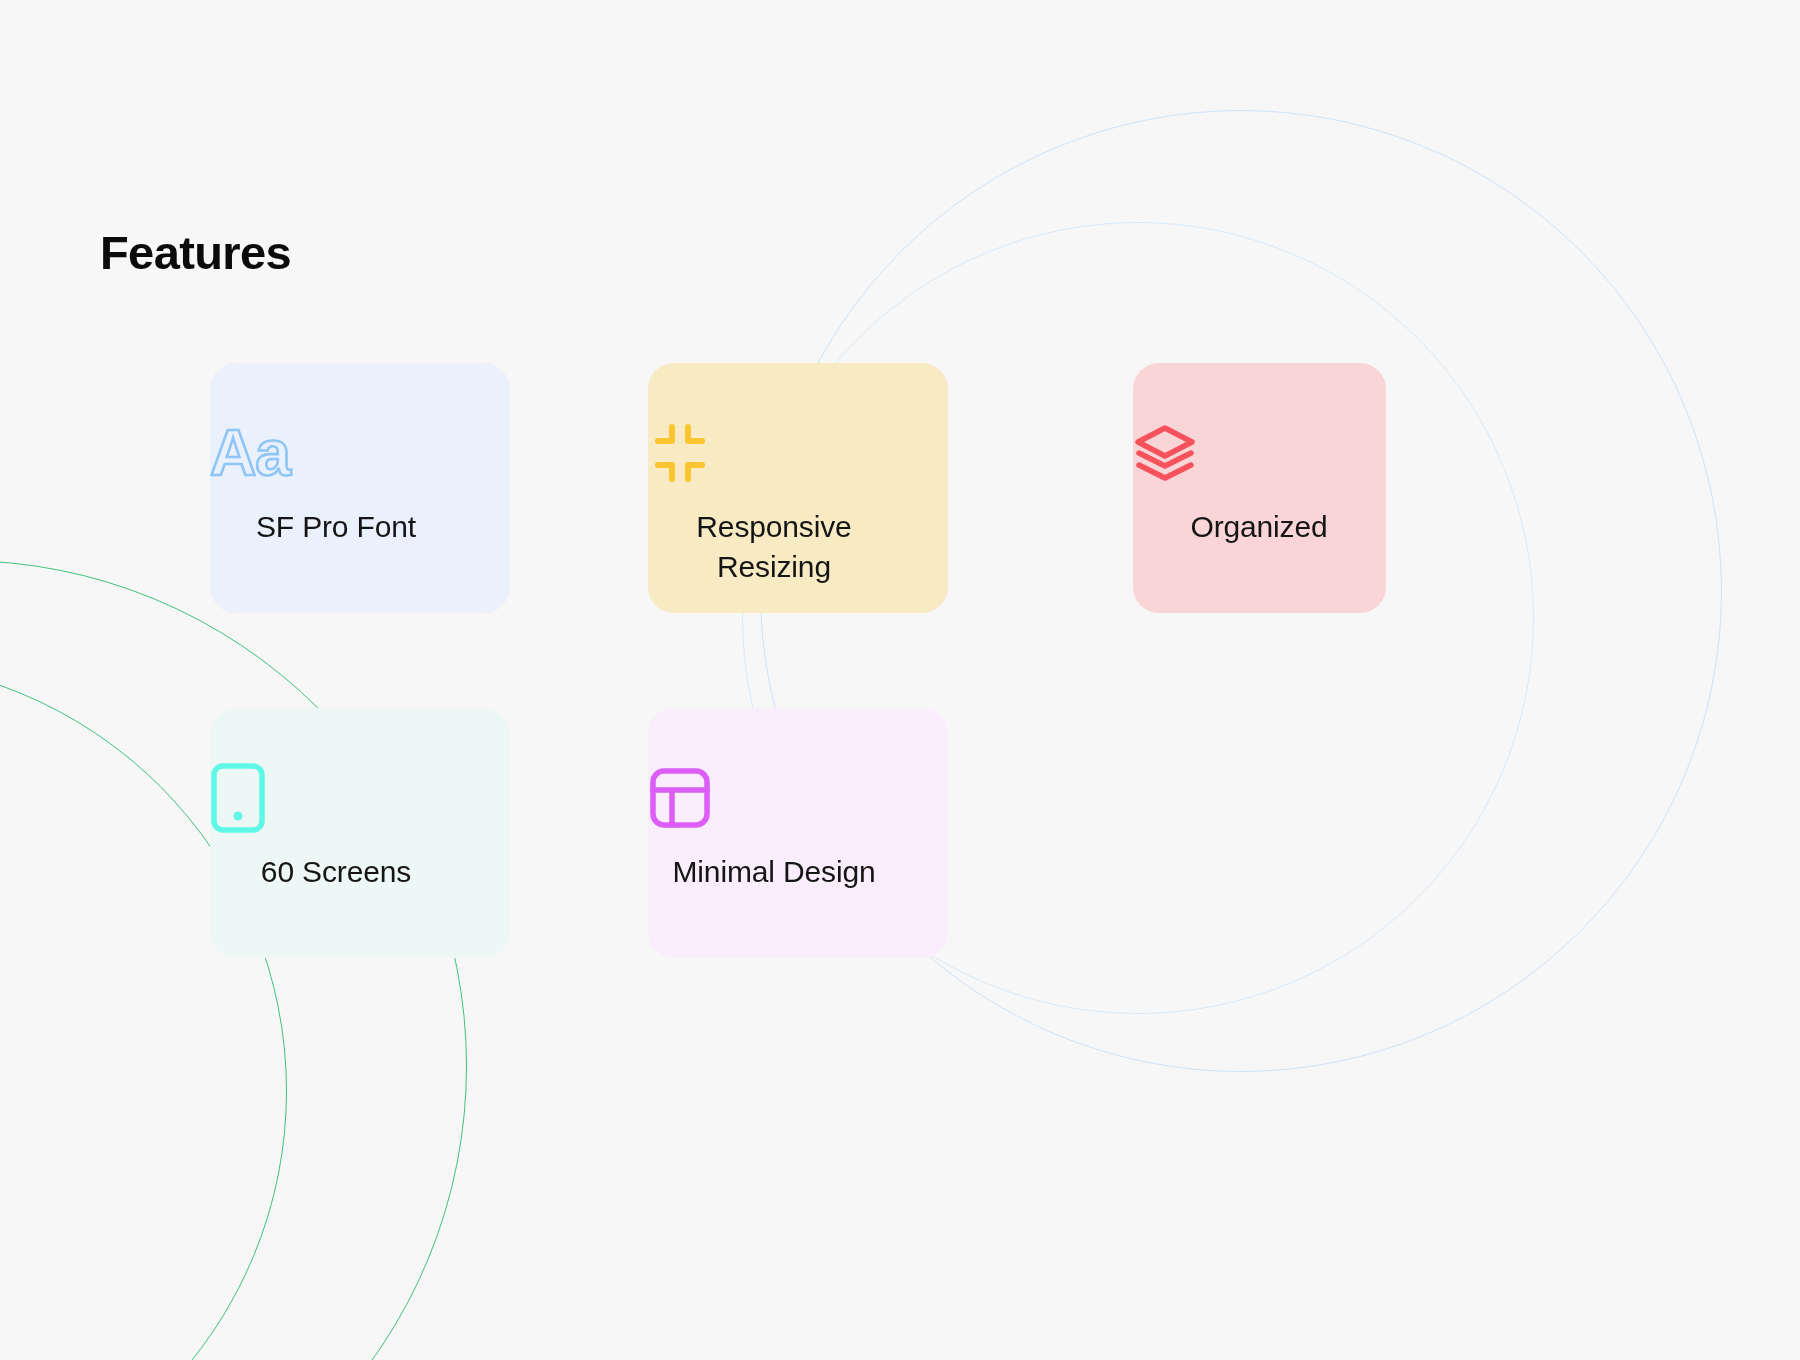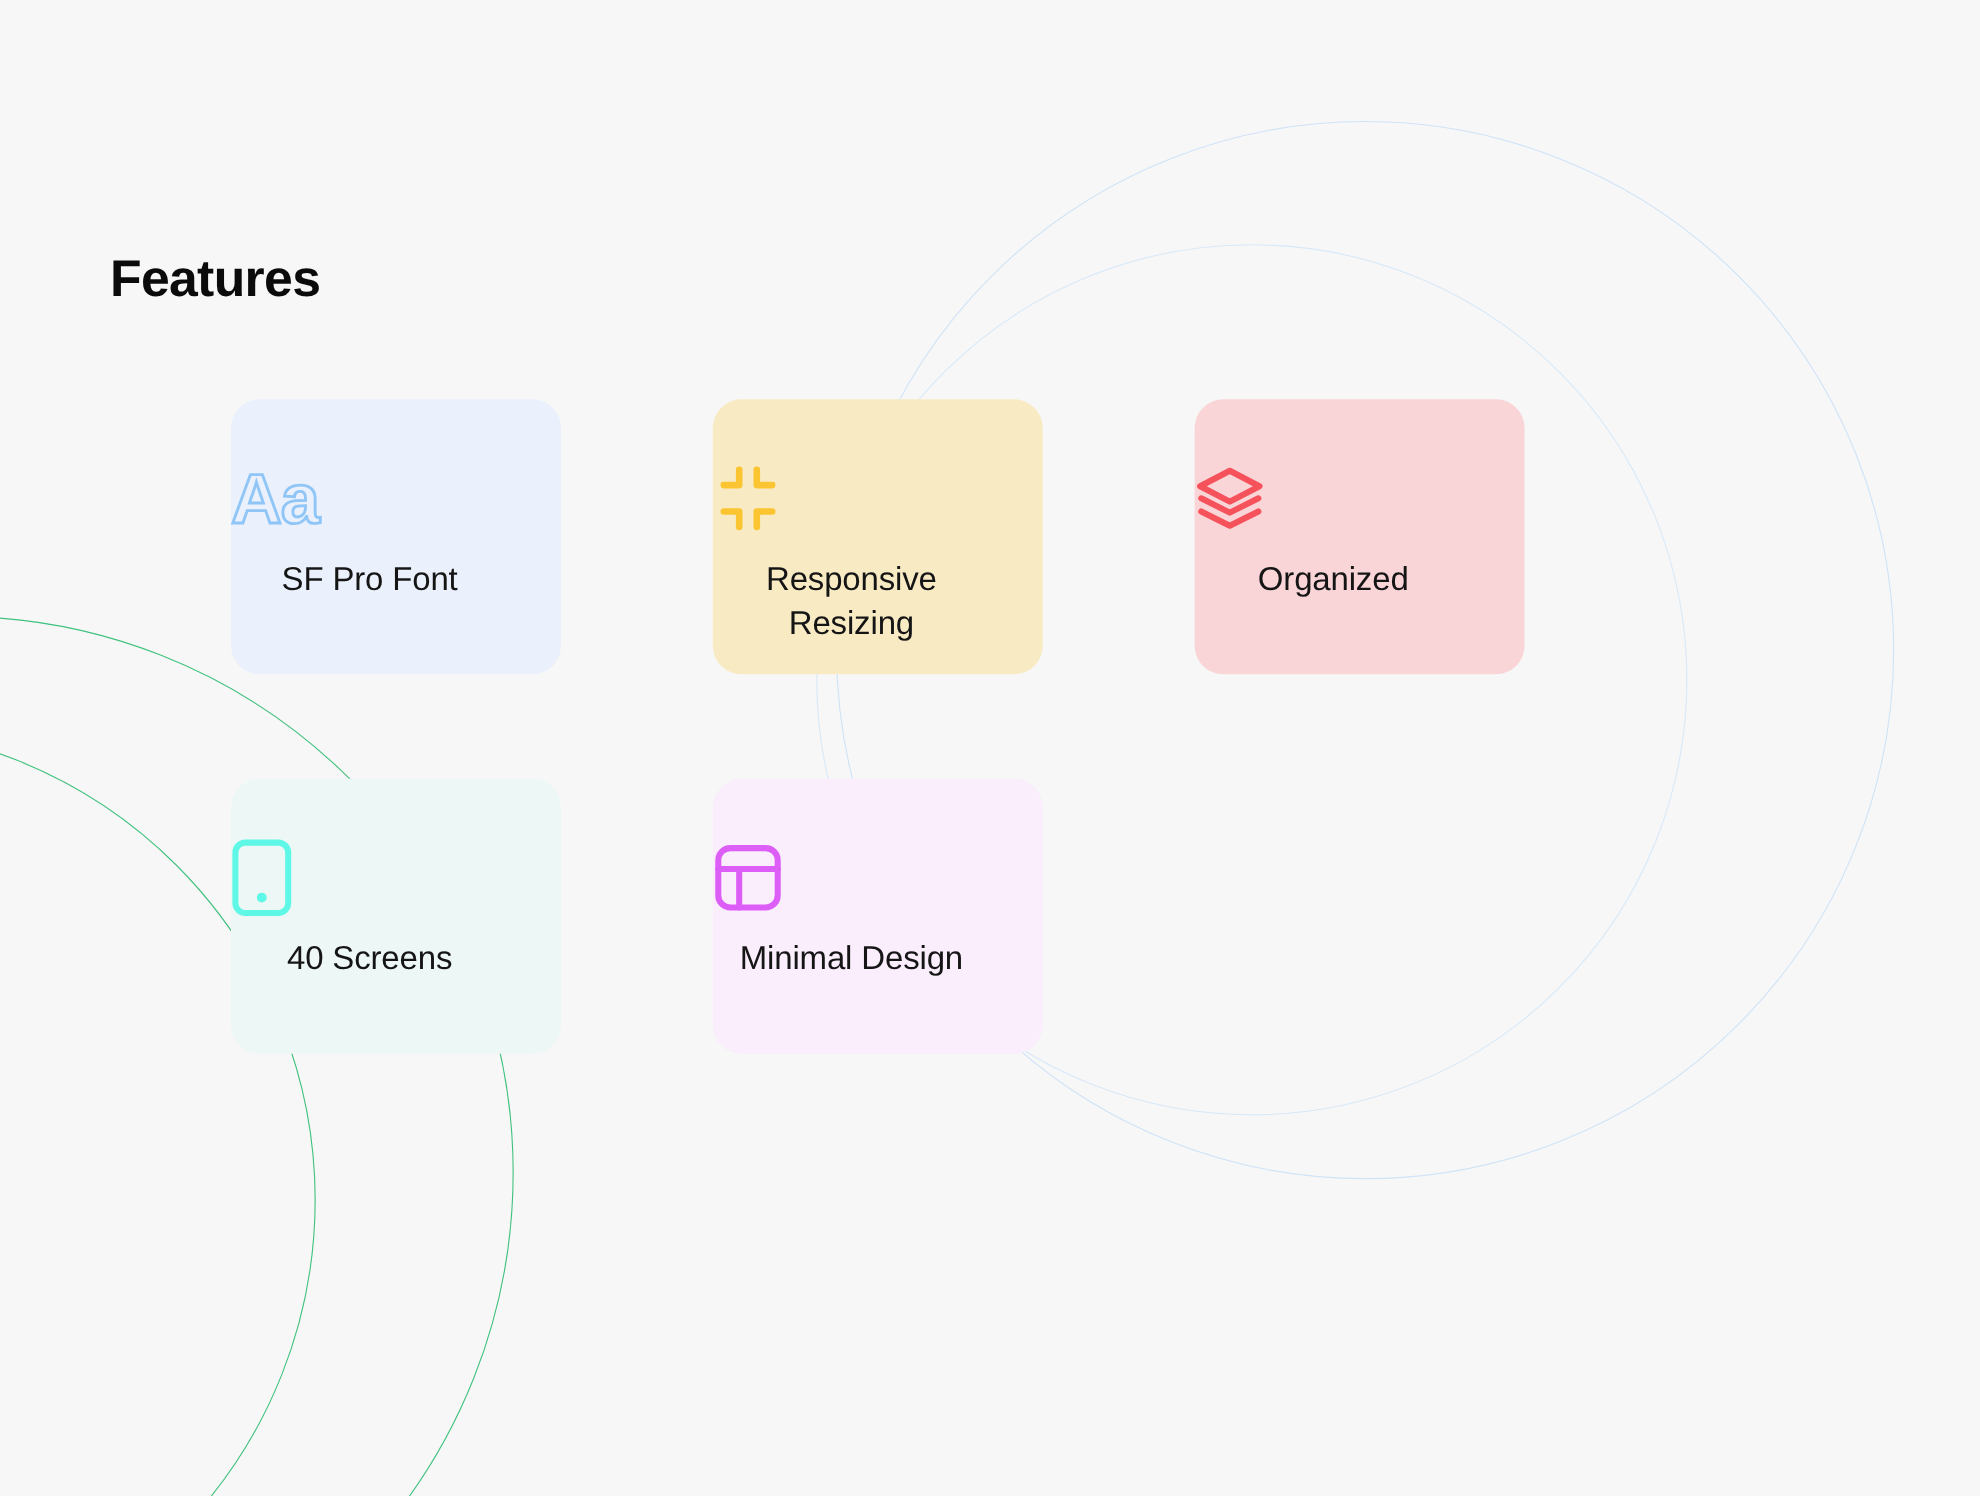--- a/index.html
+++ b/index.html
@@ -137,42 +137,42 @@
             <path d="M24 6 V20 H10"></path>
             <path d="M40 6 V20 H54"></path>
             <path d="M24 58 V44 H10"></path>
             <path d="M40 58 V44 H54"></path>
           </g>
         </svg>
       </div>
       <div class="card-label two-line">Responsive<br>Resizing</div>
     </div>
 
-    <div class="card" style="background:#FAD5D8;">
+    <div class="card" style="background:#FAD5D8;margin-left:47px;">
       <div class="card-icon">
         <svg width="64" height="60" viewBox="0 0 64 60" fill="none">
           <g stroke="#F5525C" stroke-width="5.5" stroke-linecap="round" stroke-linejoin="round">
             <path d="M32 5 L59 19 L32 33 L5 19 Z"></path>
             <path d="M6 30 L32 43 L58 30"></path>
             <path d="M6 42 L32 55 L58 42"></path>
           </g>
         </svg>
       </div>
       <div class="card-label">Organized</div>
     </div>
 
 
     <div class="card" style="background:#EDF8F6;">
       <div class="card-icon">
         <svg width="56" height="72" viewBox="0 0 56 72" fill="none">
           <rect x="4" y="4" width="48" height="64" rx="9" stroke="#5FF7E6" stroke-width="5.5"></rect>
           <circle cx="28" cy="54" r="4.5" fill="#5FF7E6"></circle>
         </svg>
       </div>
-      <div class="card-label">40 Screens</div>
+      <div class="card-label">60 Screens</div>
     </div>
 
     <div class="card" style="background:#FAEDFC;">
       <div class="card-icon">
         <svg width="64" height="64" viewBox="0 0 64 64" fill="none">
           <g stroke="#DC5EF7" stroke-width="5.5" stroke-linecap="round" stroke-linejoin="round">
             <rect x="5" y="5" width="54" height="54" rx="11"></rect>
             <path d="M5 24 H59"></path>
             <path d="M24 24 V59"></path>
           </g>

